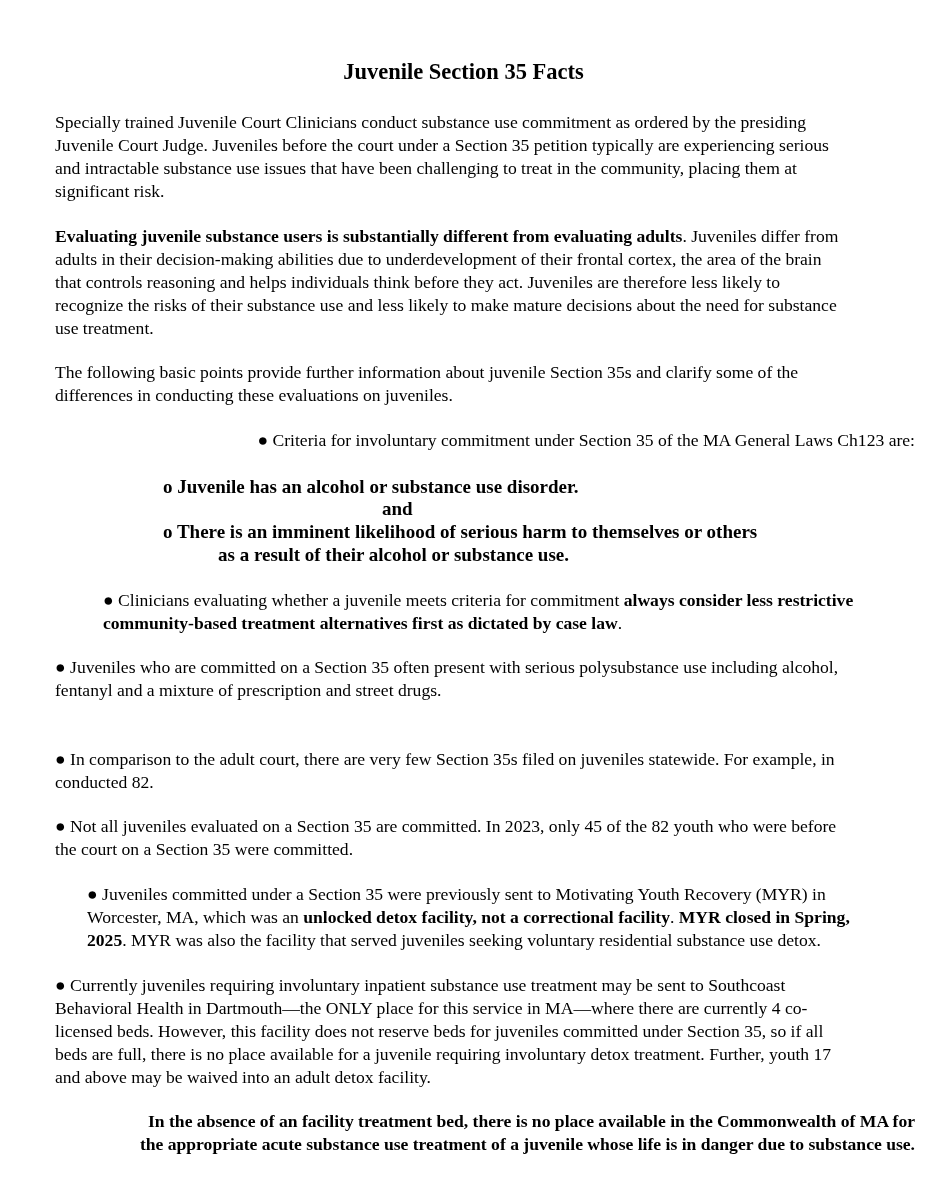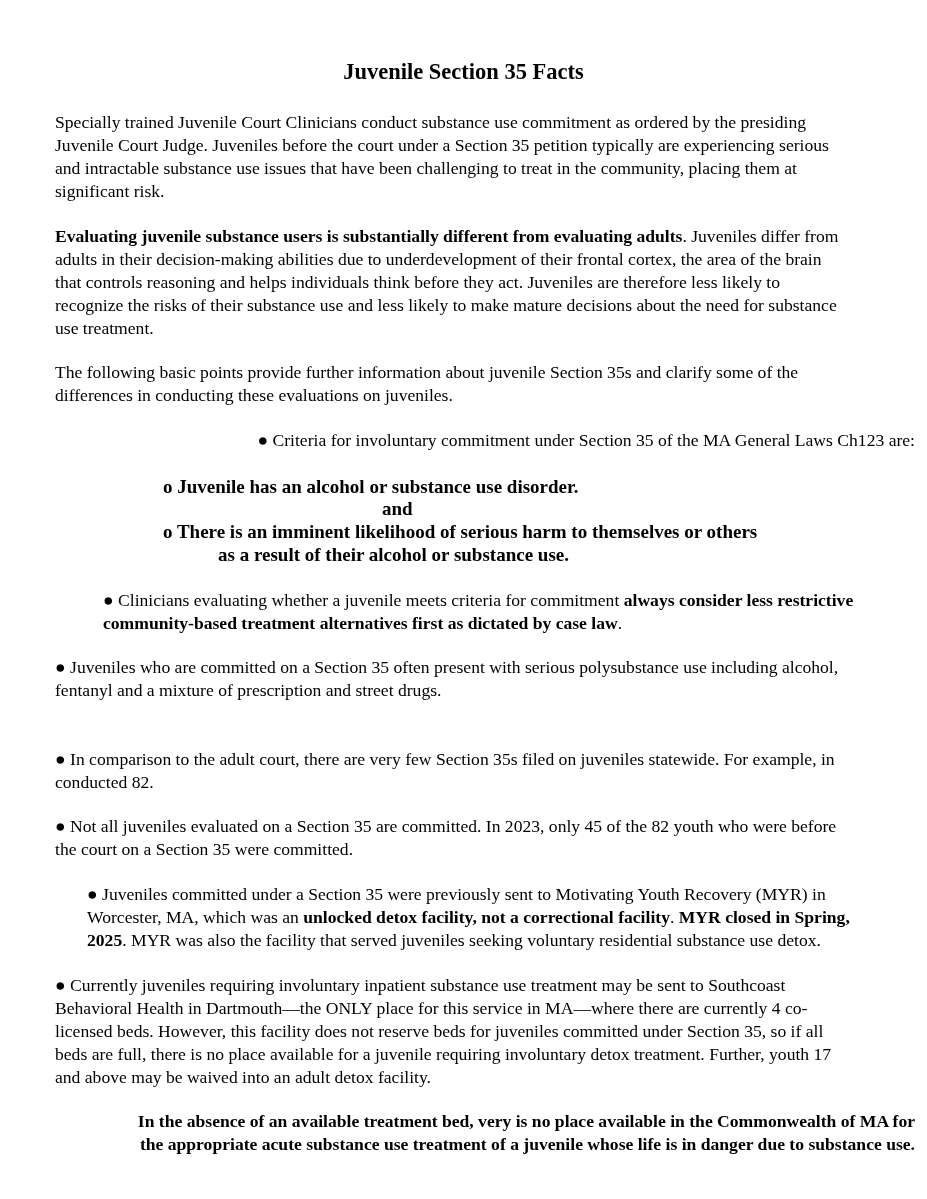--- a/index.html
+++ b/index.html
@@ -86,17 +86,17 @@
 
   <p class="para" style="top:974px;">
     <span class="line"><span>●</span><span> Currently juveniles requiring involuntary inpatient substance use treatment may be sent to Southcoast</span></span>
     <span class="line">Behavioral Health in Dartmouth—the ONLY place for this service in MA—where there are currently 4 co-</span>
     <span class="line">licensed beds.  However, this facility does not reserve beds for juveniles committed under Section 35, so if all</span>
     <span class="line">beds are full, there is no place available for a juvenile requiring involuntary detox treatment. Further, youth 17</span>
     <span class="line">and above may be waived into an adult detox facility.</span>
   </p>
 
   <p class="para bold" style="top:1110px;">
-    <span class="line">In the absence of an available treatment bed, very is no place available in the Commonwealth of MA for</span>
+    <span class="line">In the absence of an facility treatment bed, there is no place available in the Commonwealth of MA for</span>
     <span class="line">the appropriate acute substance use treatment of a juvenile whose life is in danger due to substance use.</span>
   </p>
 
 </div>
 
 </body></html>

